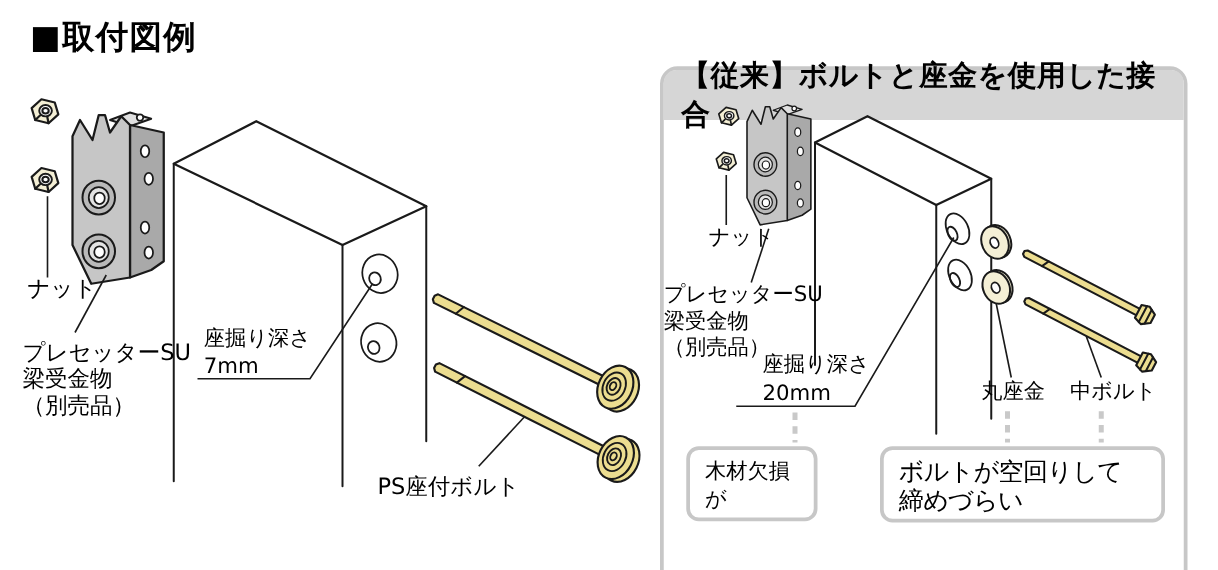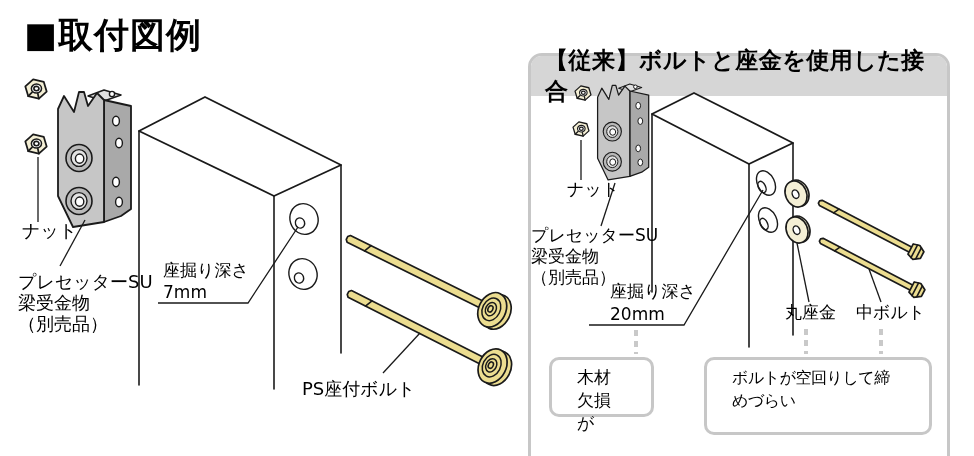--- a/index.html
+++ b/index.html
@@ -5,30 +5,30 @@
   :root{
     --line:#1a1a1a; --bolt-yellow:#ecdd90; --hardware-cream:#f4efd5;
     --bracket-front:#c6c6c6; --bracket-side:#a9a9a9; --bracket-detail:#e0e0e0;
     --grommet-outer:#b9b9b9; --grommet-mid:#e3e3e3;
     --panel-border:#c7c7c7; --header-bg:#d6d6d6; --dash-gray:#c9c9c9;
     --text:#000000; --background:#ffffff;
   }
   html,body{margin:0;padding:0;background:var(--background);}
   body{font-family:"DejaVu Sans","Liberation Sans",sans-serif;color:var(--text);}
   .canvas{position:relative;width:974px;height:456px;background:var(--background);overflow:hidden;}
-  .left-title{position:absolute;left:24px;top:12px;font-size:35px;font-weight:bold;letter-spacing:1px;z-index:3;}
+  .left-title{position:absolute;left:24px;top:12px;font-size:26px;font-weight:bold;letter-spacing:1px;z-index:3;}
   .panel{position:absolute;left:528px;top:18px;width:422px;height:427px;box-sizing:border-box;
          border:3px solid var(--panel-border);border-radius:14px;background:#fff;z-index:0;margin-top:35px;}
   .panel-header{height:40px;background:var(--header-bg);border-radius:10px 10px 0 0;
                 display:flex;align-items:center;padding-left:14px;font-size:23px;font-weight:bold;letter-spacing:0.5px;}
   .diagram-svg{position:absolute;left:0;top:0;z-index:1;pointer-events:none;}
   .callout{position:absolute;box-sizing:border-box;border:3px solid var(--panel-border);border-radius:10px;
-           background:#fff;z-index:2;padding:6px 25px;line-height:23px;}
+           background:#fff;z-index:2;padding:6px 12px;line-height:23px;}
   .callout-1{left:549px;top:357px;width:105px;height:60px;font-size:17px;}
-  .callout-2{left:704px;top:357px;width:228px;height:78px;font-size:16px;letter-spacing:-0.5px;}
+  .callout-2{left:704px;top:357px;width:228px;height:61px;font-size:20px;letter-spacing:-0.5px;}
   
   .ln{stroke:var(--line);stroke-width:1.6;fill:none;stroke-linecap:round;}
   .face-white{fill:#fff;stroke:var(--line);stroke-width:1.8;stroke-linejoin:round;}
   .yellow{fill:var(--bolt-yellow);stroke:var(--line);stroke-width:1.7;stroke-linejoin:round;}
   .cream{fill:var(--hardware-cream);stroke:var(--line);stroke-width:1.6;stroke-linejoin:round;}
   .ring{fill:none;stroke:var(--line);stroke-width:1.5;}
   .hole{fill:#fff;stroke:var(--line);stroke-width:1.4;}
   .leader{stroke:var(--line);stroke-width:1.3;fill:none;}
   .dashln{stroke:var(--dash-gray);stroke-width:4;stroke-dasharray:6 5;fill:none;}
   .bfront{fill:var(--bracket-front);stroke:var(--line);stroke-width:1.8;stroke-linejoin:round;}

